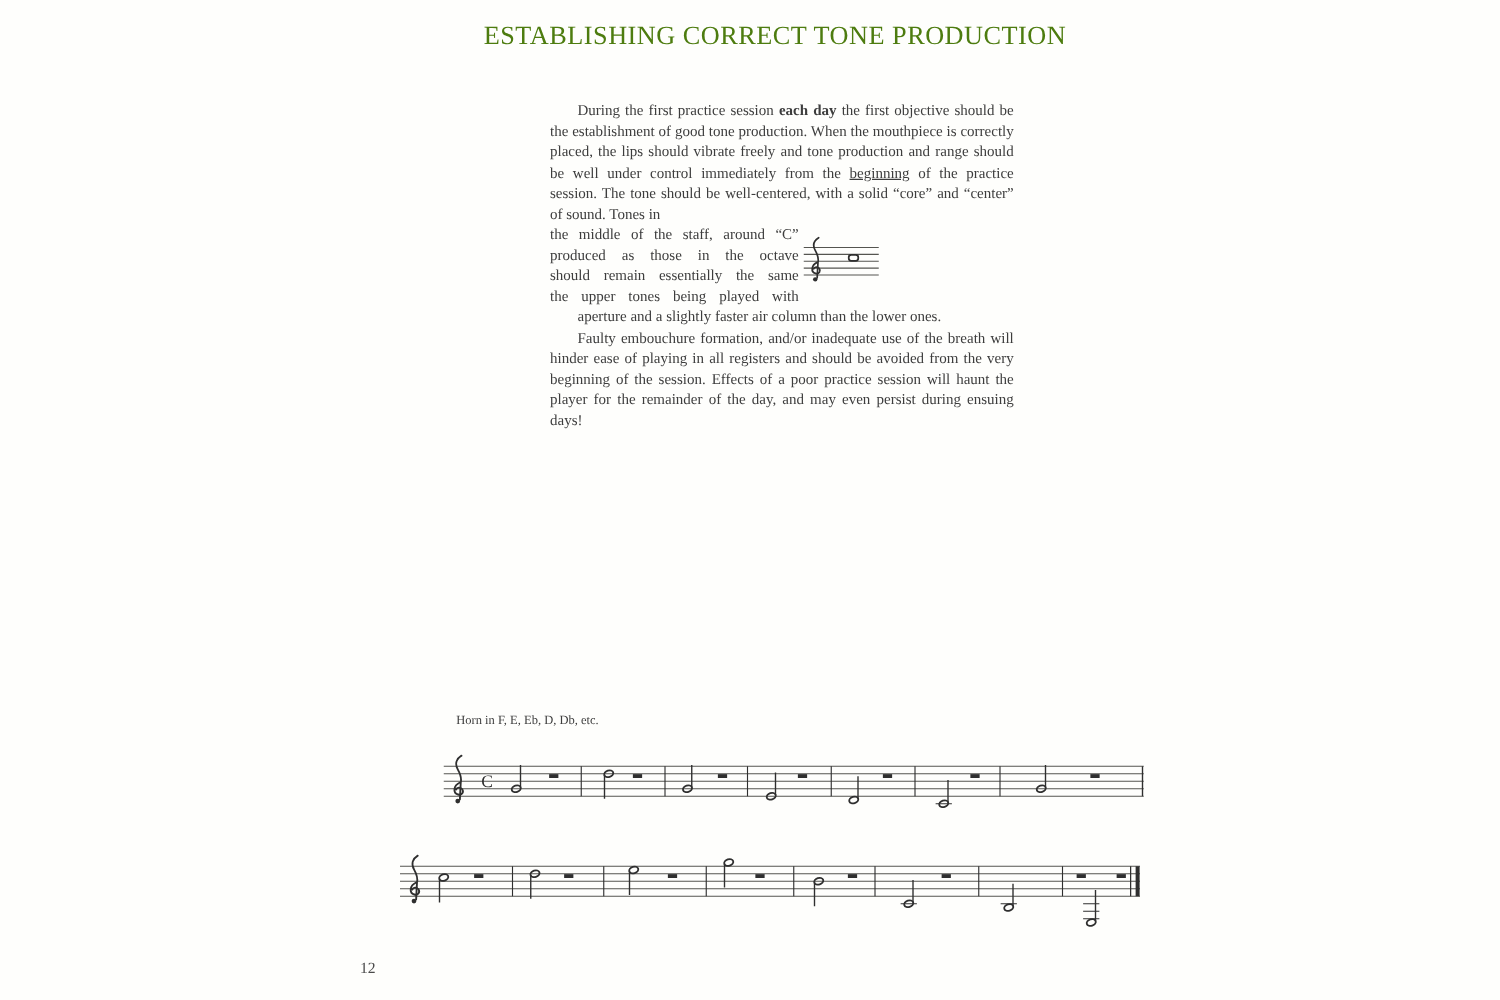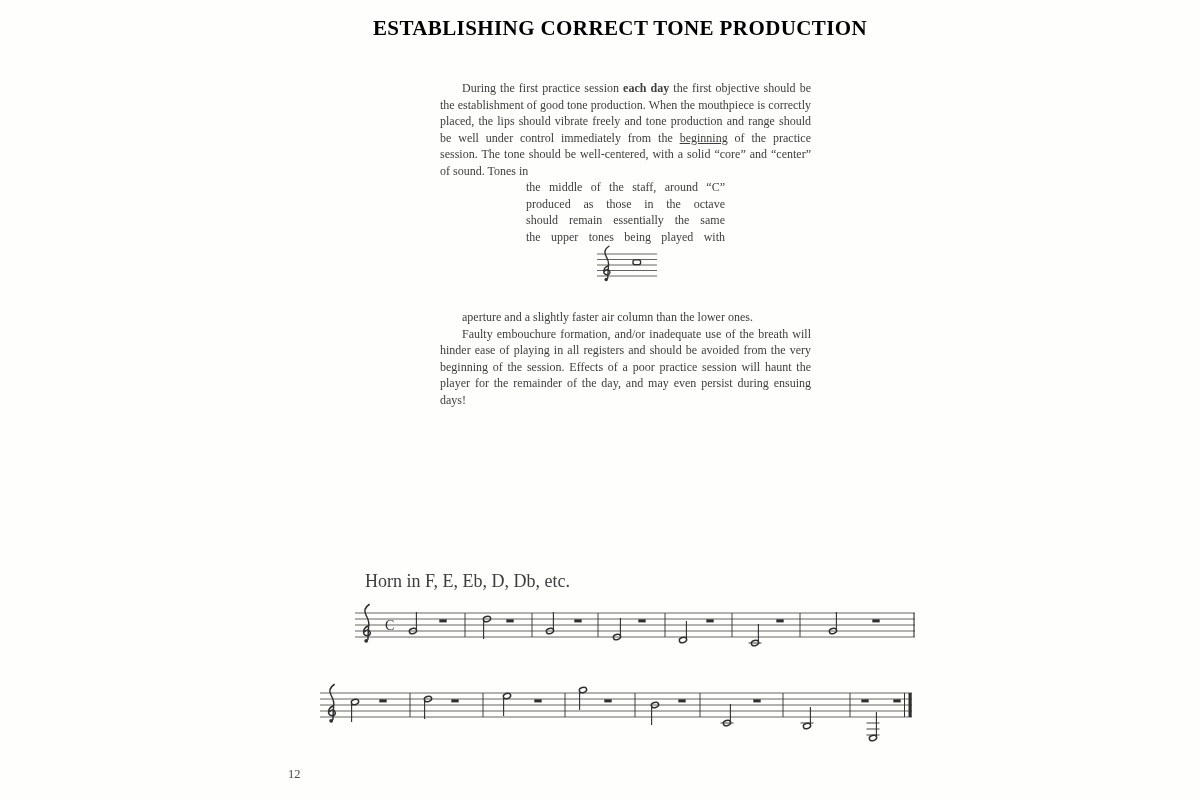--- a/index.html
+++ b/index.html
@@ -5,44 +5,43 @@
   html,body{margin:0;padding:0;}
   body{
     width:1200px;height:800px;position:relative;
     background:#fefefc;
     font-family:"Liberation Serif","DejaVu Serif",serif;
     color:#3d3d3d;
     overflow:hidden;
   }
   #page-title{
     position:absolute;left:240px;top:16px;width:760px;
-    text-align:center;font-size:21px;font-weight:bold;
-    letter-spacing:.4px;color:#000000;
+    text-align:center;font-size:21px;font-weight:normal;
+    letter-spacing:.4px;color:#4d7c0f;
   }
   #text-column{
     position:absolute;left:440px;top:80px;width:371px;
     font-size:12px;line-height:16.5px;text-align:justify;
   }
   #text-column p{margin:0;text-indent:22px;}
   p.no-indent{text-indent:0;}
   .wrap-section{
     display:flex;align-items:center;
     width:371px;
-    flex-direction:column;
   }
   .wrap-left{width:199px;}
   .wrap-right{width:104px;margin-left:auto;}
   .wrap-line{
     text-align:justify;text-align-last:justify;
     height:16.5px;white-space:nowrap;
   }
   #inline-music{flex:0 0 64px;margin:0 0 0 2px;}
   #exercise-caption{
     position:absolute;left:365px;top:571px;
-    font-size:18px;color:#3d3d3d;
+    font-size:10px;color:#3d3d3d;
   }
   .staff-svg{position:absolute;}
   #staff-1{left:353px;top:595px;}
   #staff-2{left:318px;top:670px;}
   #page-number{
     position:absolute;left:288px;top:767px;
     font-size:12.5px;color:#4a4a4a;text-align:right;
   }
 </style>
 </head>

